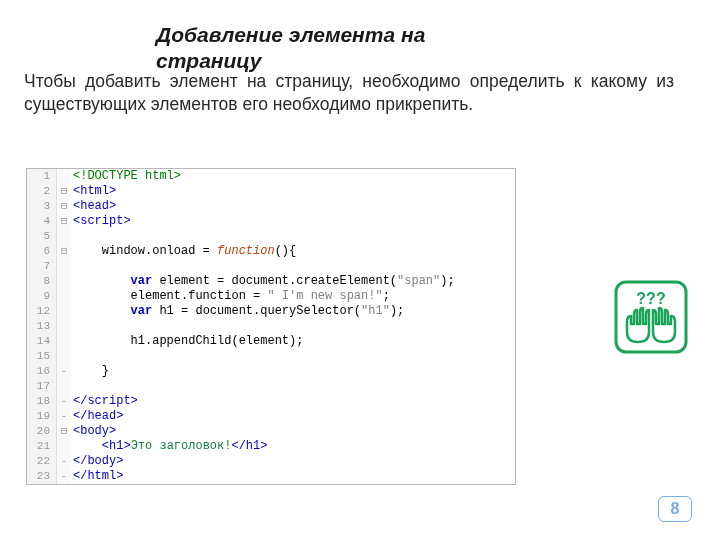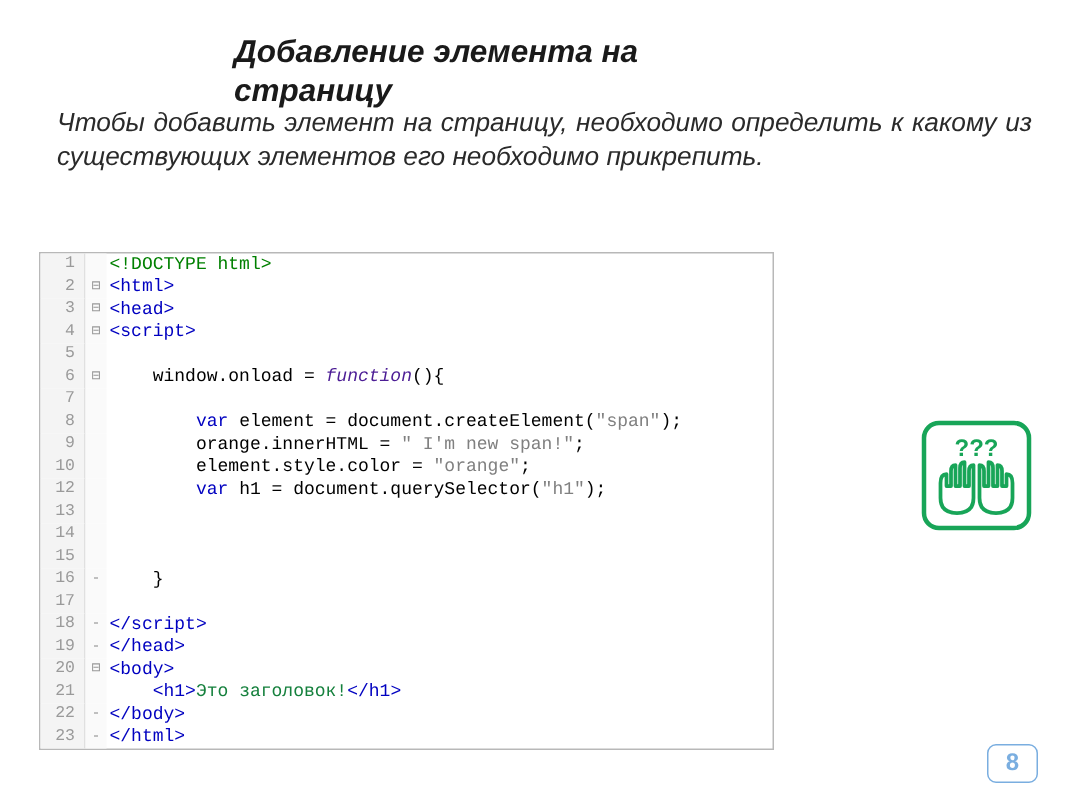--- a/index.html
+++ b/index.html
@@ -18,24 +18,23 @@
     width: 380px;
     font-size: 21px;
     font-weight: bold;
     font-style: italic;
     color: #1a1a1a;
     line-height: 1.25;
   }
   .intro {
     position: absolute;
     top: 70px;
-    left: 38px;
+    left: 24px;
     width: 650px;
     font-size: 17.5px;
-    font-style: italic;
     color: #2a2a2a;
     line-height: 1.3;
     text-align: justify;
   }
   .code-editor {
     position: absolute;
     top: 168px;
     left: 26px;
     width: 490px;
     border: 1px solid #b8b8b8;
@@ -61,22 +60,22 @@
   .fold {
     width: 14px;
     text-align: center;
     color: #9a9a9a;
     font-size: 10px;
     background: #fafafa;
   }
   .code { padding-left: 2px; color: #000; }
   .t-green  { color: #008000; font-family: Liberation Mono, monospace; }
   .t-blue   { color: #0000c0; }
-  .t-skey   { color: #4c1d95; font-style: italic; }
-  .t-kw     { color: #0000c0; font-weight: normal; }
+  .t-skey   { color: #c2410c; font-style: italic; }
+  .t-kw     { color: #0000c0; font-weight: bold; }
   .t-str    { color: #808080; }
   .t-black  { color: #15803d; }
 
   .confused {
     position: absolute;
     top: 280px;
     right: 32px;
     width: 74px;
     height: 74px;
   }
@@ -104,25 +103,24 @@
 
 <div class="code-editor" id="code-editor">
     <div class="line"><span class="gutter">1</span><span class="fold"></span><span class="code"><span class="t-green">&lt;!DOCTYPE html&gt;</span></span></div>
     <div class="line"><span class="gutter">2</span><span class="fold">⊟</span><span class="code"><span class="t-blue">&lt;html&gt;</span></span></div>
     <div class="line"><span class="gutter">3</span><span class="fold">⊟</span><span class="code"><span class="t-blue">&lt;head&gt;</span></span></div>
     <div class="line"><span class="gutter">4</span><span class="fold">⊟</span><span class="code"><span class="t-blue">&lt;script&gt;</span></span></div>
     <div class="line"><span class="gutter">5</span><span class="fold"></span><span class="code"><span></span></span></div>
     <div class="line"><span class="gutter">6</span><span class="fold">⊟</span><span class="code"><span>    window.onload = </span><span class="t-skey">function</span><span>(){</span></span></div>
     <div class="line"><span class="gutter">7</span><span class="fold"></span><span class="code"><span></span></span></div>
     <div class="line"><span class="gutter">8</span><span class="fold"></span><span class="code"><span>        </span><span class="t-kw">var</span><span> element = document.createElement(</span><span class="t-str">"span"</span><span>);</span></span></div>
-    <div class="line"><span class="gutter">9</span><span class="fold"></span><span class="code"><span>        orange.innerHTML = </span><span class="t-str">" I'm new span!"</span><span>;</span></span></div>
-    <div class="line"><span class="gutter">10</span><span class="fold"></span><span class="code"><span>        element.style.color = </span><span class="t-str">"orange"</span><span>;</span></span></div>
+    <div class="line"><span class="gutter">9</span><span class="fold"></span><span class="code"><span>        element.function = </span><span class="t-str">" I'm new span!"</span><span>;</span></span></div>
     <div class="line"><span class="gutter">12</span><span class="fold"></span><span class="code"><span>        </span><span class="t-kw">var</span><span> h1 = document.querySelector(</span><span class="t-str">"h1"</span><span>);</span></span></div>
     <div class="line"><span class="gutter">13</span><span class="fold"></span><span class="code"><span></span></span></div>
-    <div class="line"><span class="gutter">14</span><span class="fold"></span></div>
+    <div class="line"><span class="gutter">14</span><span class="fold"></span><span class="code"><span>        h1.appendChild(element);</span></span></div>
     <div class="line"><span class="gutter">15</span><span class="fold"></span><span class="code"><span></span></span></div>
     <div class="line"><span class="gutter">16</span><span class="fold">-</span><span class="code"><span>    }</span></span></div>
     <div class="line"><span class="gutter">17</span><span class="fold"></span><span class="code"><span></span></span></div>
     <div class="line"><span class="gutter">18</span><span class="fold">-</span><span class="code"><span class="t-blue">&lt;/script&gt;</span></span></div>
     <div class="line"><span class="gutter">19</span><span class="fold">-</span><span class="code"><span class="t-blue">&lt;/head&gt;</span></span></div>
     <div class="line"><span class="gutter">20</span><span class="fold">⊟</span><span class="code"><span class="t-blue">&lt;body&gt;</span></span></div>
     <div class="line"><span class="gutter">21</span><span class="fold"></span><span class="code"><span>    </span><span class="t-blue">&lt;h1&gt;</span><span class="t-black">Это заголовок!</span><span class="t-blue">&lt;/h1&gt;</span></span></div>
     <div class="line"><span class="gutter">22</span><span class="fold">-</span><span class="code"><span class="t-blue">&lt;/body&gt;</span></span></div>
     <div class="line"><span class="gutter">23</span><span class="fold">-</span><span class="code"><span class="t-blue">&lt;/html&gt;</span></span></div>
   </div>

